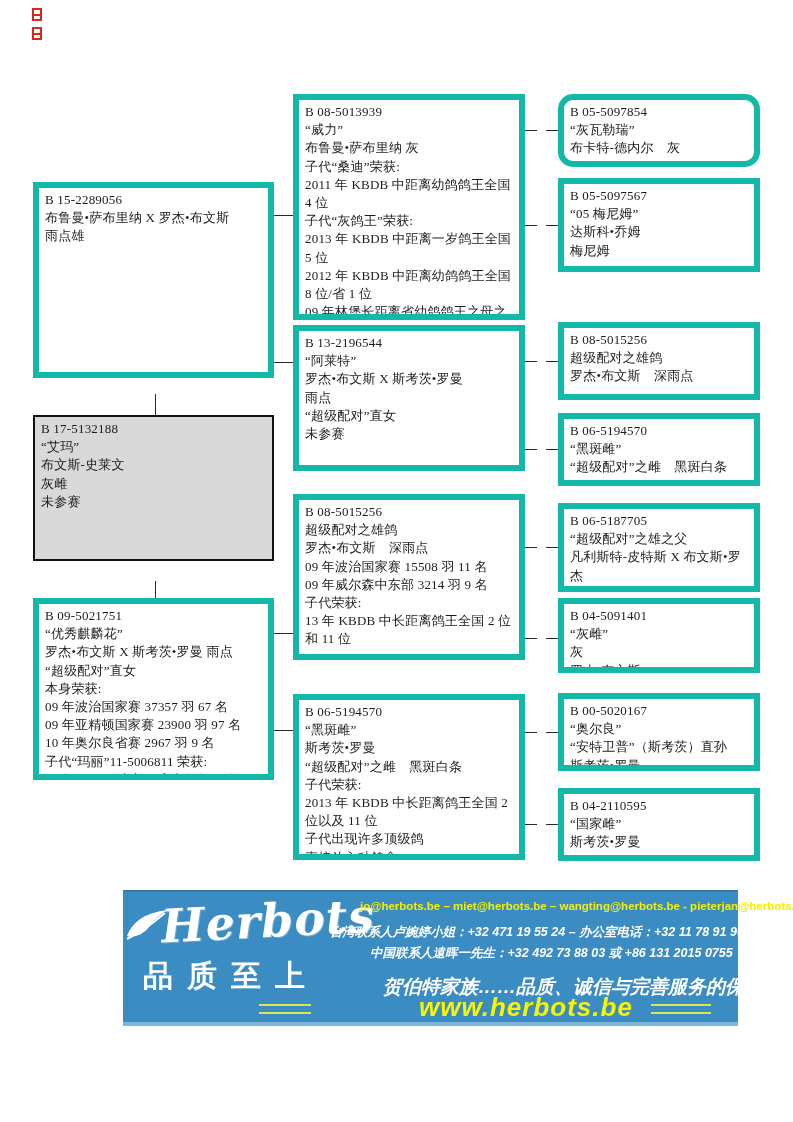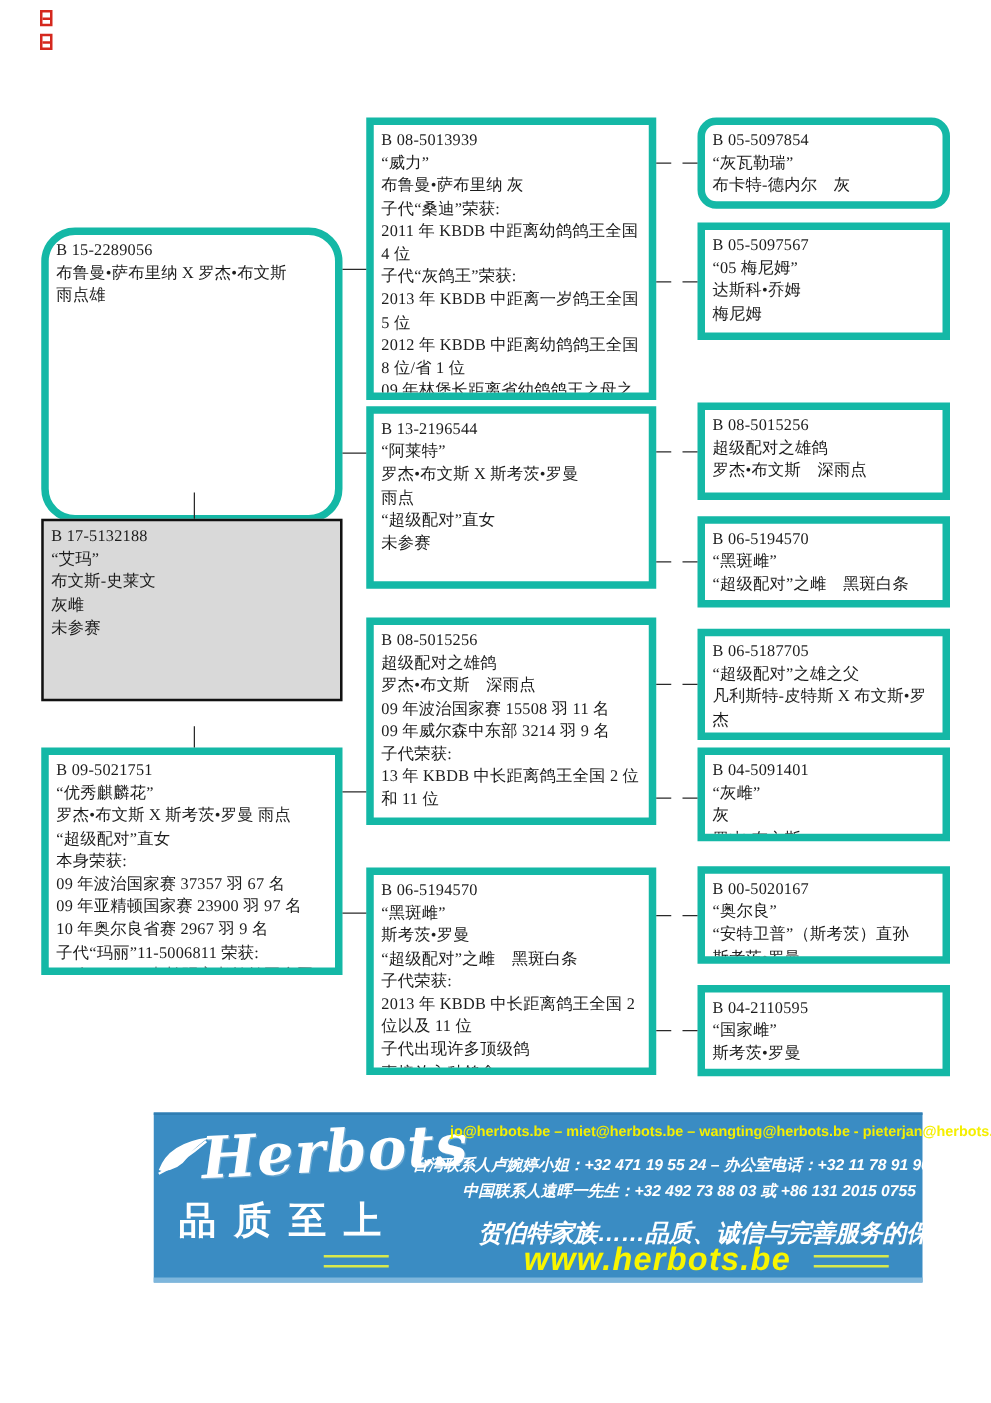--- a/index.html
+++ b/index.html
@@ -73,21 +73,21 @@
   }
 </style>
 </head>
 <body>
 
 <div class="page">
 
   <div class="red-mark" style="left:32px;top:8px;"></div>
   <div class="red-mark" style="left:32px;top:27px;"></div>
 
-  <div class="pg-box" style="left:33px;top:182px;width:241px;height:236px;border-radius:27px;">
+  <div class="pg-box" style="left:33px;top:182px;width:241px;height:196px;">
     <div class="box-text">B 15-2289056
 布鲁曼•萨布里纳 X 罗杰•布文斯
 雨点雄</div>
   </div>
 
   <div class="pg-box subject" style="left:33px;top:415px;width:241px;height:146px;">
     <div class="box-text">B 17-5132188
 “艾玛”
 布文斯-史莱文
 灰雌

